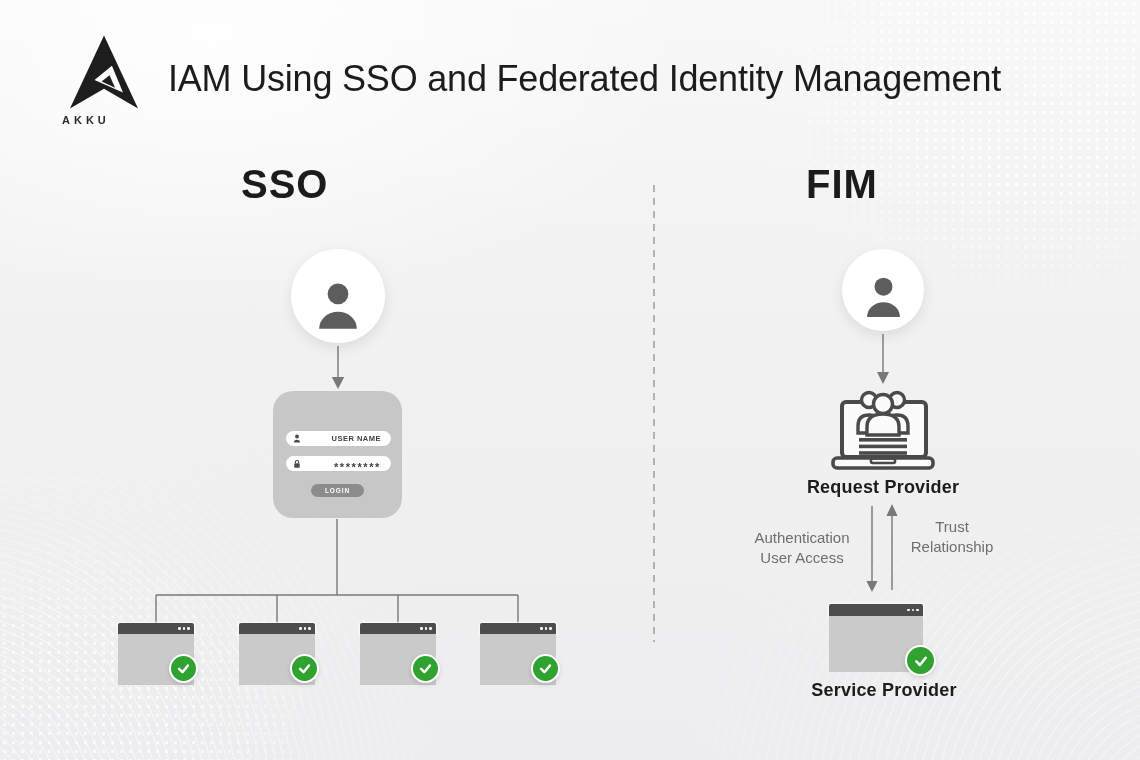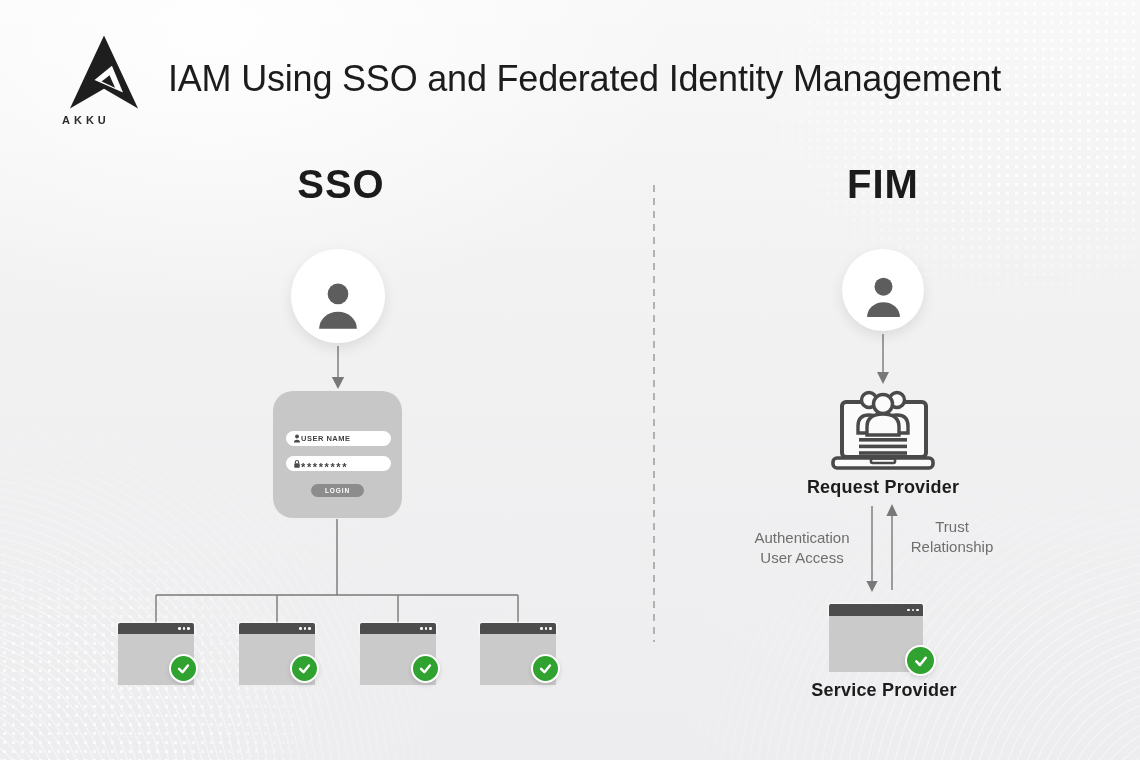--- a/index.html
+++ b/index.html
@@ -29,44 +29,44 @@
     background:repeating-radial-gradient(circle at 112% 125%,rgba(255,255,255,.7) 0 1.5px,rgba(255,255,255,0) 1.5px 9px);
     -webkit-mask-image:radial-gradient(ellipse at 85% 95%,#000 30%,transparent 80%);
     mask-image:radial-gradient(ellipse at 85% 95%,#000 30%,transparent 80%);}
   
   .logo{position:absolute;left:58px;top:34px;width:92px;text-align:left;}
   .logo svg{display:block;margin:0 auto;}
   .logo .brand{display:block;margin-top:4px;font-size:11px;font-weight:600;
     letter-spacing:4px;color:#2b2b2b;padding-left:4px;}
   .page-title{position:absolute;left:168px;top:58px;font-size:36px;font-weight:normal;
     color:#1c1c1c;letter-spacing:-.2px;white-space:nowrap;}
-  .section-heading{position:absolute;top:162px;width:200px;text-align:center;
+  .section-heading{position:absolute;top:162px;width:200px;text-align:left;
     font-size:40px;font-weight:bold;color:#1b1b1b;letter-spacing:1px;}
   .heading-sso{left:241px;}
-  .heading-fim{left:783px;}
+  .heading-fim{left:806px;}
   
   .connectors{position:absolute;left:0;top:0;pointer-events:none;}
   .connectors path,.connectors line{stroke:#787878;stroke-width:1.4;fill:none;}
   .connectors polygon{fill:#787878;}
   .connectors .divider{stroke:#a2a2a2;stroke-width:1.6;stroke-dasharray:7 6;}
   
   .avatar{position:absolute;border-radius:50%;background:#fff;
     box-shadow:0 5px 14px rgba(0,0,0,.09);display:flex;align-items:flex-end;justify-content:center;}
   .avatar-sso{left:291px;top:249px;width:94px;height:94px;}
   .avatar-fim{left:842px;top:249px;width:82px;height:82px;}
   .avatar svg{display:block;margin-bottom:13px;}
   
   .login-card{position:absolute;left:273px;top:391px;width:129px;height:127px;
     background:#c7c7c8;border-radius:20px;}
   .pill{position:absolute;left:13px;width:105px;height:15px;background:#fff;border-radius:8px;
     display:flex;align-items:center;}
   .pill-user{top:40px;}
   .pill-pass{top:65px;}
   .pill .pill-icon{margin-left:7px;display:flex;align-items:center;}
-  .pill-text{flex:1;text-align:left;font-size:7.5px;font-weight:bold;color:#3f3f3f;
+  .pill-text{flex:1;text-align:right;font-size:7.5px;font-weight:bold;color:#3f3f3f;
     letter-spacing:.5px;padding-right:10px;}
   .pill-text.stars{font-size:11px;letter-spacing:1.6px;transform:translateY(2.5px);}
   .login-btn{position:absolute;left:38px;top:93px;width:53px;height:13px;background:#8c8c8d;
     border-radius:7px;color:#fff;font-size:6.5px;font-weight:bold;letter-spacing:.9px;
     display:flex;align-items:center;justify-content:center;}
   
   .app-window{position:absolute;width:76px;height:62px;}
   .titlebar{height:11px;background:#4d4d4e;border-radius:2px 2px 0 0;
     display:flex;align-items:center;justify-content:flex-end;gap:2px;padding-right:4px;
     box-shadow:0 0 0 1.5px rgba(255,255,255,.55);}

